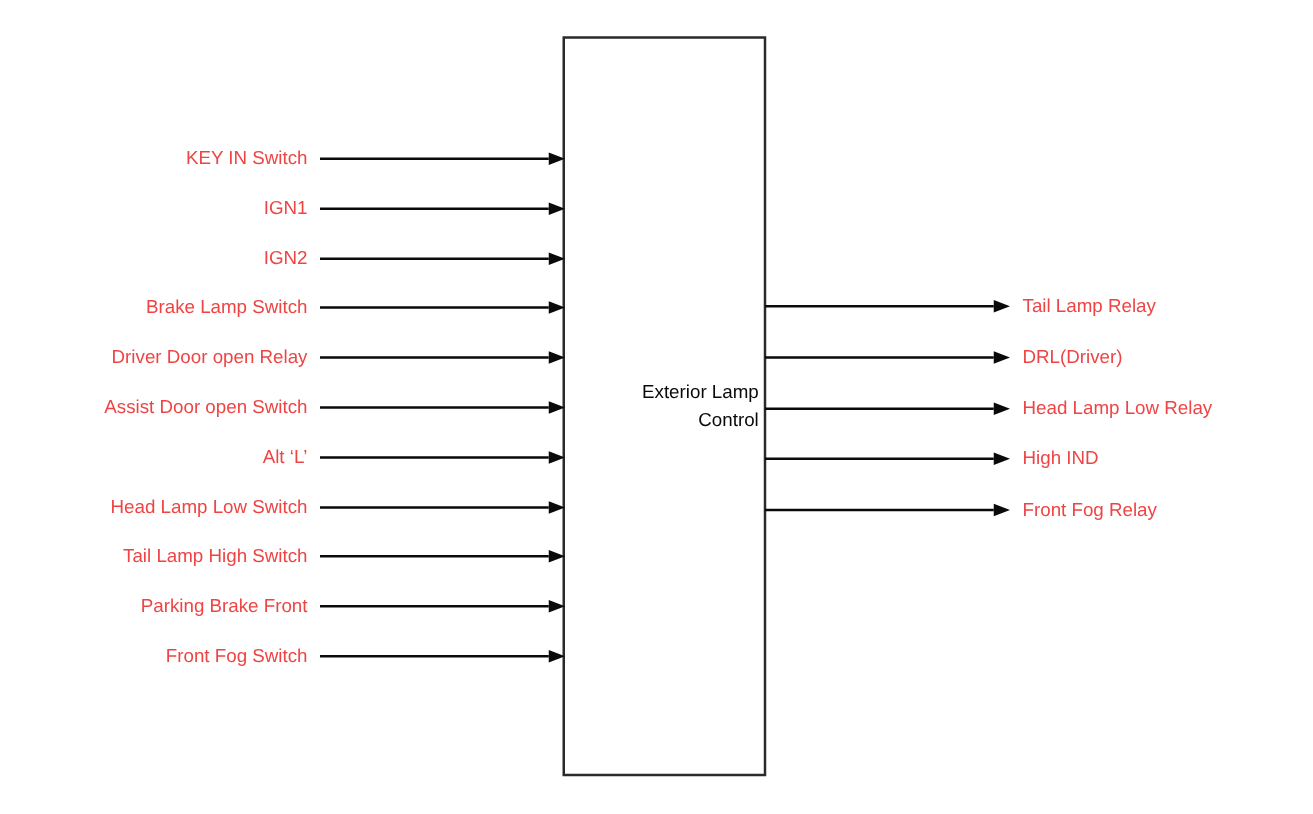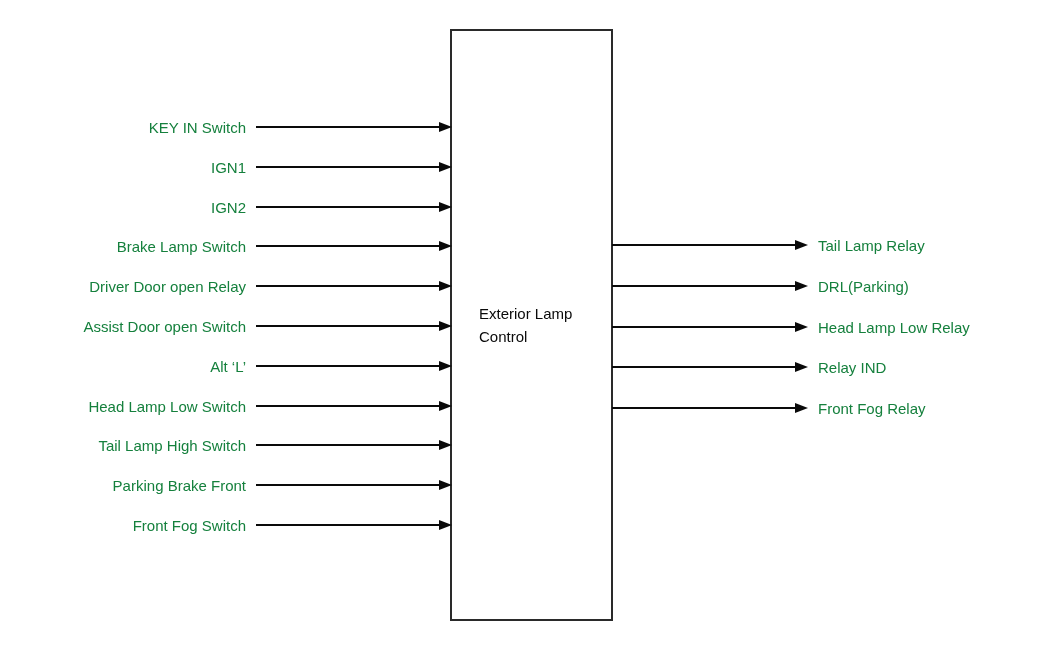--- a/index.html
+++ b/index.html
@@ -23,38 +23,38 @@
     width: 163px;
     height: 592px;
     border: 2px solid #2a2a2a;
     box-sizing: border-box;
     background: #ffffff;
     display: flex;
     align-items: center;
     justify-content: center;
   }
   .block-title {
-    text-align: left;
+    text-align: right;
     font-size: 15px;
     line-height: 23px;
     color: #0a0a0a;
     padding: 0 4px;
     margin-left: 23px;
   }
   .row {
     position: absolute;
     height: 0;
   }
   .sig-label {
     position: absolute;
     top: 0;
     transform: translateY(-50%);
     font-size: 15px;
     white-space: nowrap;
-    color: #15803d;
+    color: #ef4444;
   }
   .in-label {
     left: 0;
     width: 246px;
     text-align: right;
   }
   .out-label {
     left: 818px;
     text-align: right;
   }
@@ -172,35 +172,35 @@
         <span class="shaft"></span>
         <span class="head"></span>
       </span>
     <span class="sig-label out-label">Tail Lamp Relay</span>
   </div>
   <div class="row" style="top:286px">
     <span class="arrow out-arrow">
         <span class="shaft"></span>
         <span class="head"></span>
       </span>
-    <span class="sig-label out-label">DRL(Parking)</span>
+    <span class="sig-label out-label">DRL(Driver)</span>
   </div>
   <div class="row" style="top:327px">
     <span class="arrow out-arrow">
         <span class="shaft"></span>
         <span class="head"></span>
       </span>
     <span class="sig-label out-label">Head Lamp Low Relay</span>
   </div>
   <div class="row" style="top:367px">
     <span class="arrow out-arrow">
         <span class="shaft"></span>
         <span class="head"></span>
       </span>
-    <span class="sig-label out-label">Relay IND</span>
+    <span class="sig-label out-label">High IND</span>
   </div>
   <div class="row" style="top:408px">
     <span class="arrow out-arrow">
         <span class="shaft"></span>
         <span class="head"></span>
       </span>
     <span class="sig-label out-label">Front Fog Relay</span>
   </div>
 
 </div>

